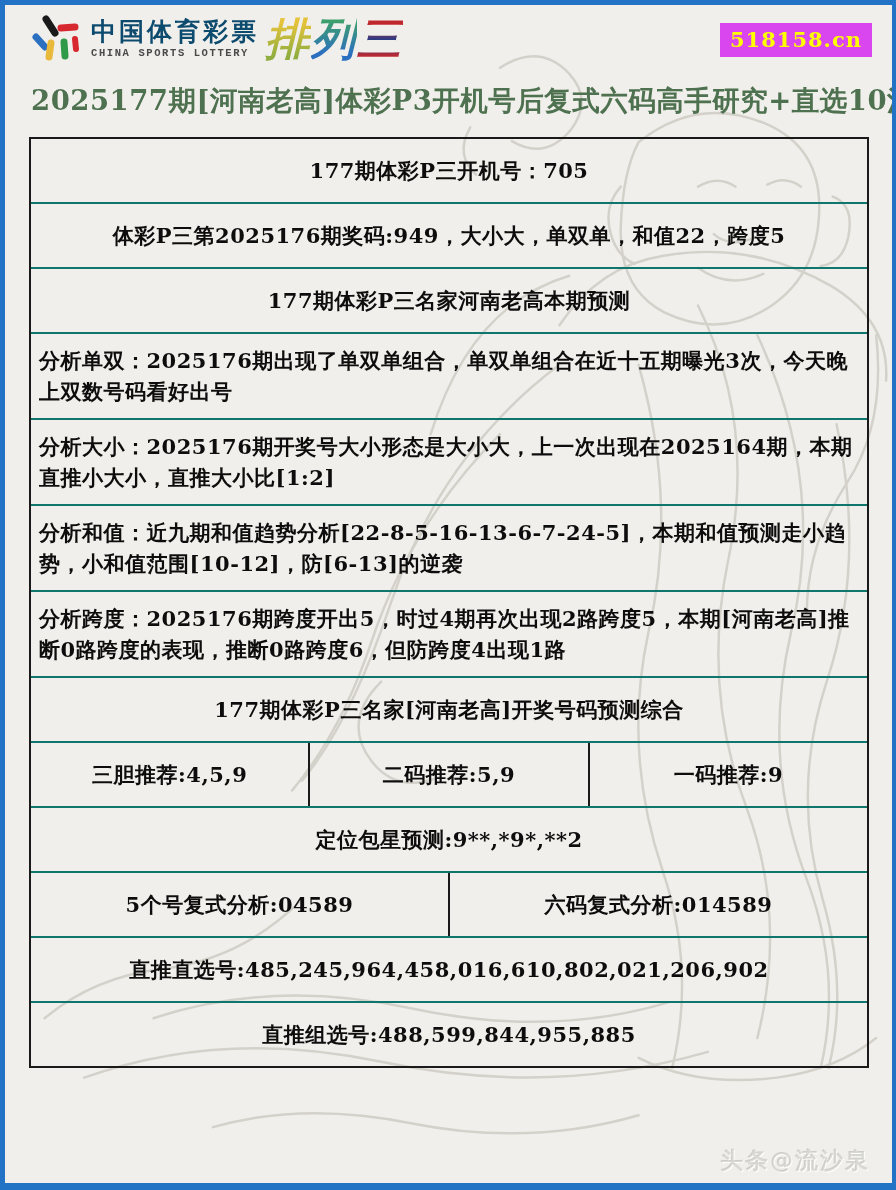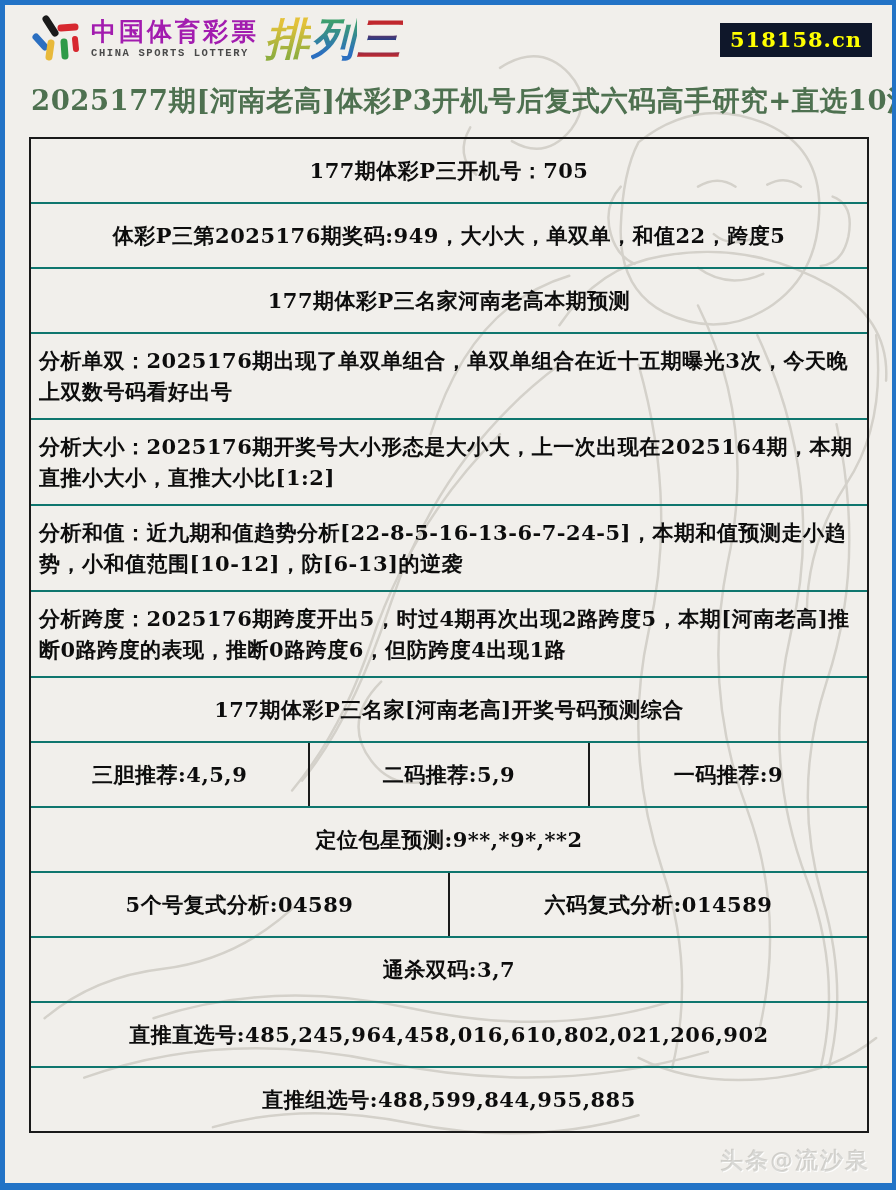--- a/index.html
+++ b/index.html
@@ -16,29 +16,29 @@
     font-family:"DejaVu Serif","Liberation Serif",serif;
   }
   .bg-sketch{position:absolute;left:0;top:0;width:100%;height:100%;z-index:0;pointer-events:none;}
   .layer{position:relative;z-index:1;}
 
   
   .header{display:flex;align-items:flex-start;padding:10px 0 0 26px;height:58px;}
   .logo-group{display:flex;align-items:center;}
   .logo-icon{width:52px;height:48px;margin-right:8px;}
   .logo-text{display:flex;flex-direction:column;line-height:1;}
-  .logo-cn{font-family:"DejaVu Sans","Liberation Sans",sans-serif;font-weight:bold;color:#a21caf;font-size:25px;letter-spacing:3px;}
+  .logo-cn{font-family:"DejaVu Sans","Liberation Sans",sans-serif;font-weight:bold;color:#0c4a6e;font-size:25px;letter-spacing:3px;}
   .logo-en{font-family:Liberation Mono, monospace;font-weight:bold;color:#4a4a4a;font-size:10.5px;letter-spacing:1.6px;margin-top:4px;}
   .brand{font-family:"DejaVu Sans","Liberation Sans",sans-serif;font-weight:bold;font-style:italic;font-size:44px;line-height:48px;margin-left:6px;letter-spacing:2px;}
   .brand .b1{background:linear-gradient(180deg,#e4c23a 20%,#8fae3f 85%);-webkit-background-clip:text;background-clip:text;color:transparent;}
   .brand .b2{background:linear-gradient(180deg,#3da06c 15%,#2b6fc0 80%);-webkit-background-clip:text;background-clip:text;color:transparent;}
   .brand .b3{background:linear-gradient(180deg,#c0272d 25%,#1b3f8f 55%,#c0272d 85%);-webkit-background-clip:text;background-clip:text;color:transparent;}
   .site-badge{
     position:absolute;top:18px;right:20px;
-    background:#0f172a;color:#ffff00;
+    background:#d946ef;color:#ffff00;
     font-family:"DejaVu Serif","Liberation Serif",serif;
     font-weight:bold;font-size:21px;
     padding:4px 10px 5px 10px;letter-spacing:1px;margin-left:31px;
   }
 
   
   .page-title{
     margin:10px 26px 0 26px;
     color:#4e7150;font-weight:bold;font-size:27.5px;
     letter-spacing:0.5px;white-space:nowrap;
@@ -168,23 +168,20 @@
           <div class="cell">一码推荐:9</div>
         </div>
         <div class="row">
           <div class="cell">定位包星预测:9**,*9*,**2</div>
         </div>
         <div class="row">
           <div class="cell">5个号复式分析:04589</div>
           <div class="cell">六码复式分析:014589</div>
         </div>
         <div class="row">
-          <div class="cell">通杀双码:3,7</div>
-        </div>
-        <div class="row">
           <div class="cell">直推直选号:485,245,964,458,016,610,802,021,206,902</div>
         </div>
         <div class="row">
           <div class="cell">直推组选号:488,599,844,955,885</div>
         </div>
       </div>
   </div>
 
   <div class="watermark">头条@流沙泉</div>
   <div class="bottom-bar"></div>

